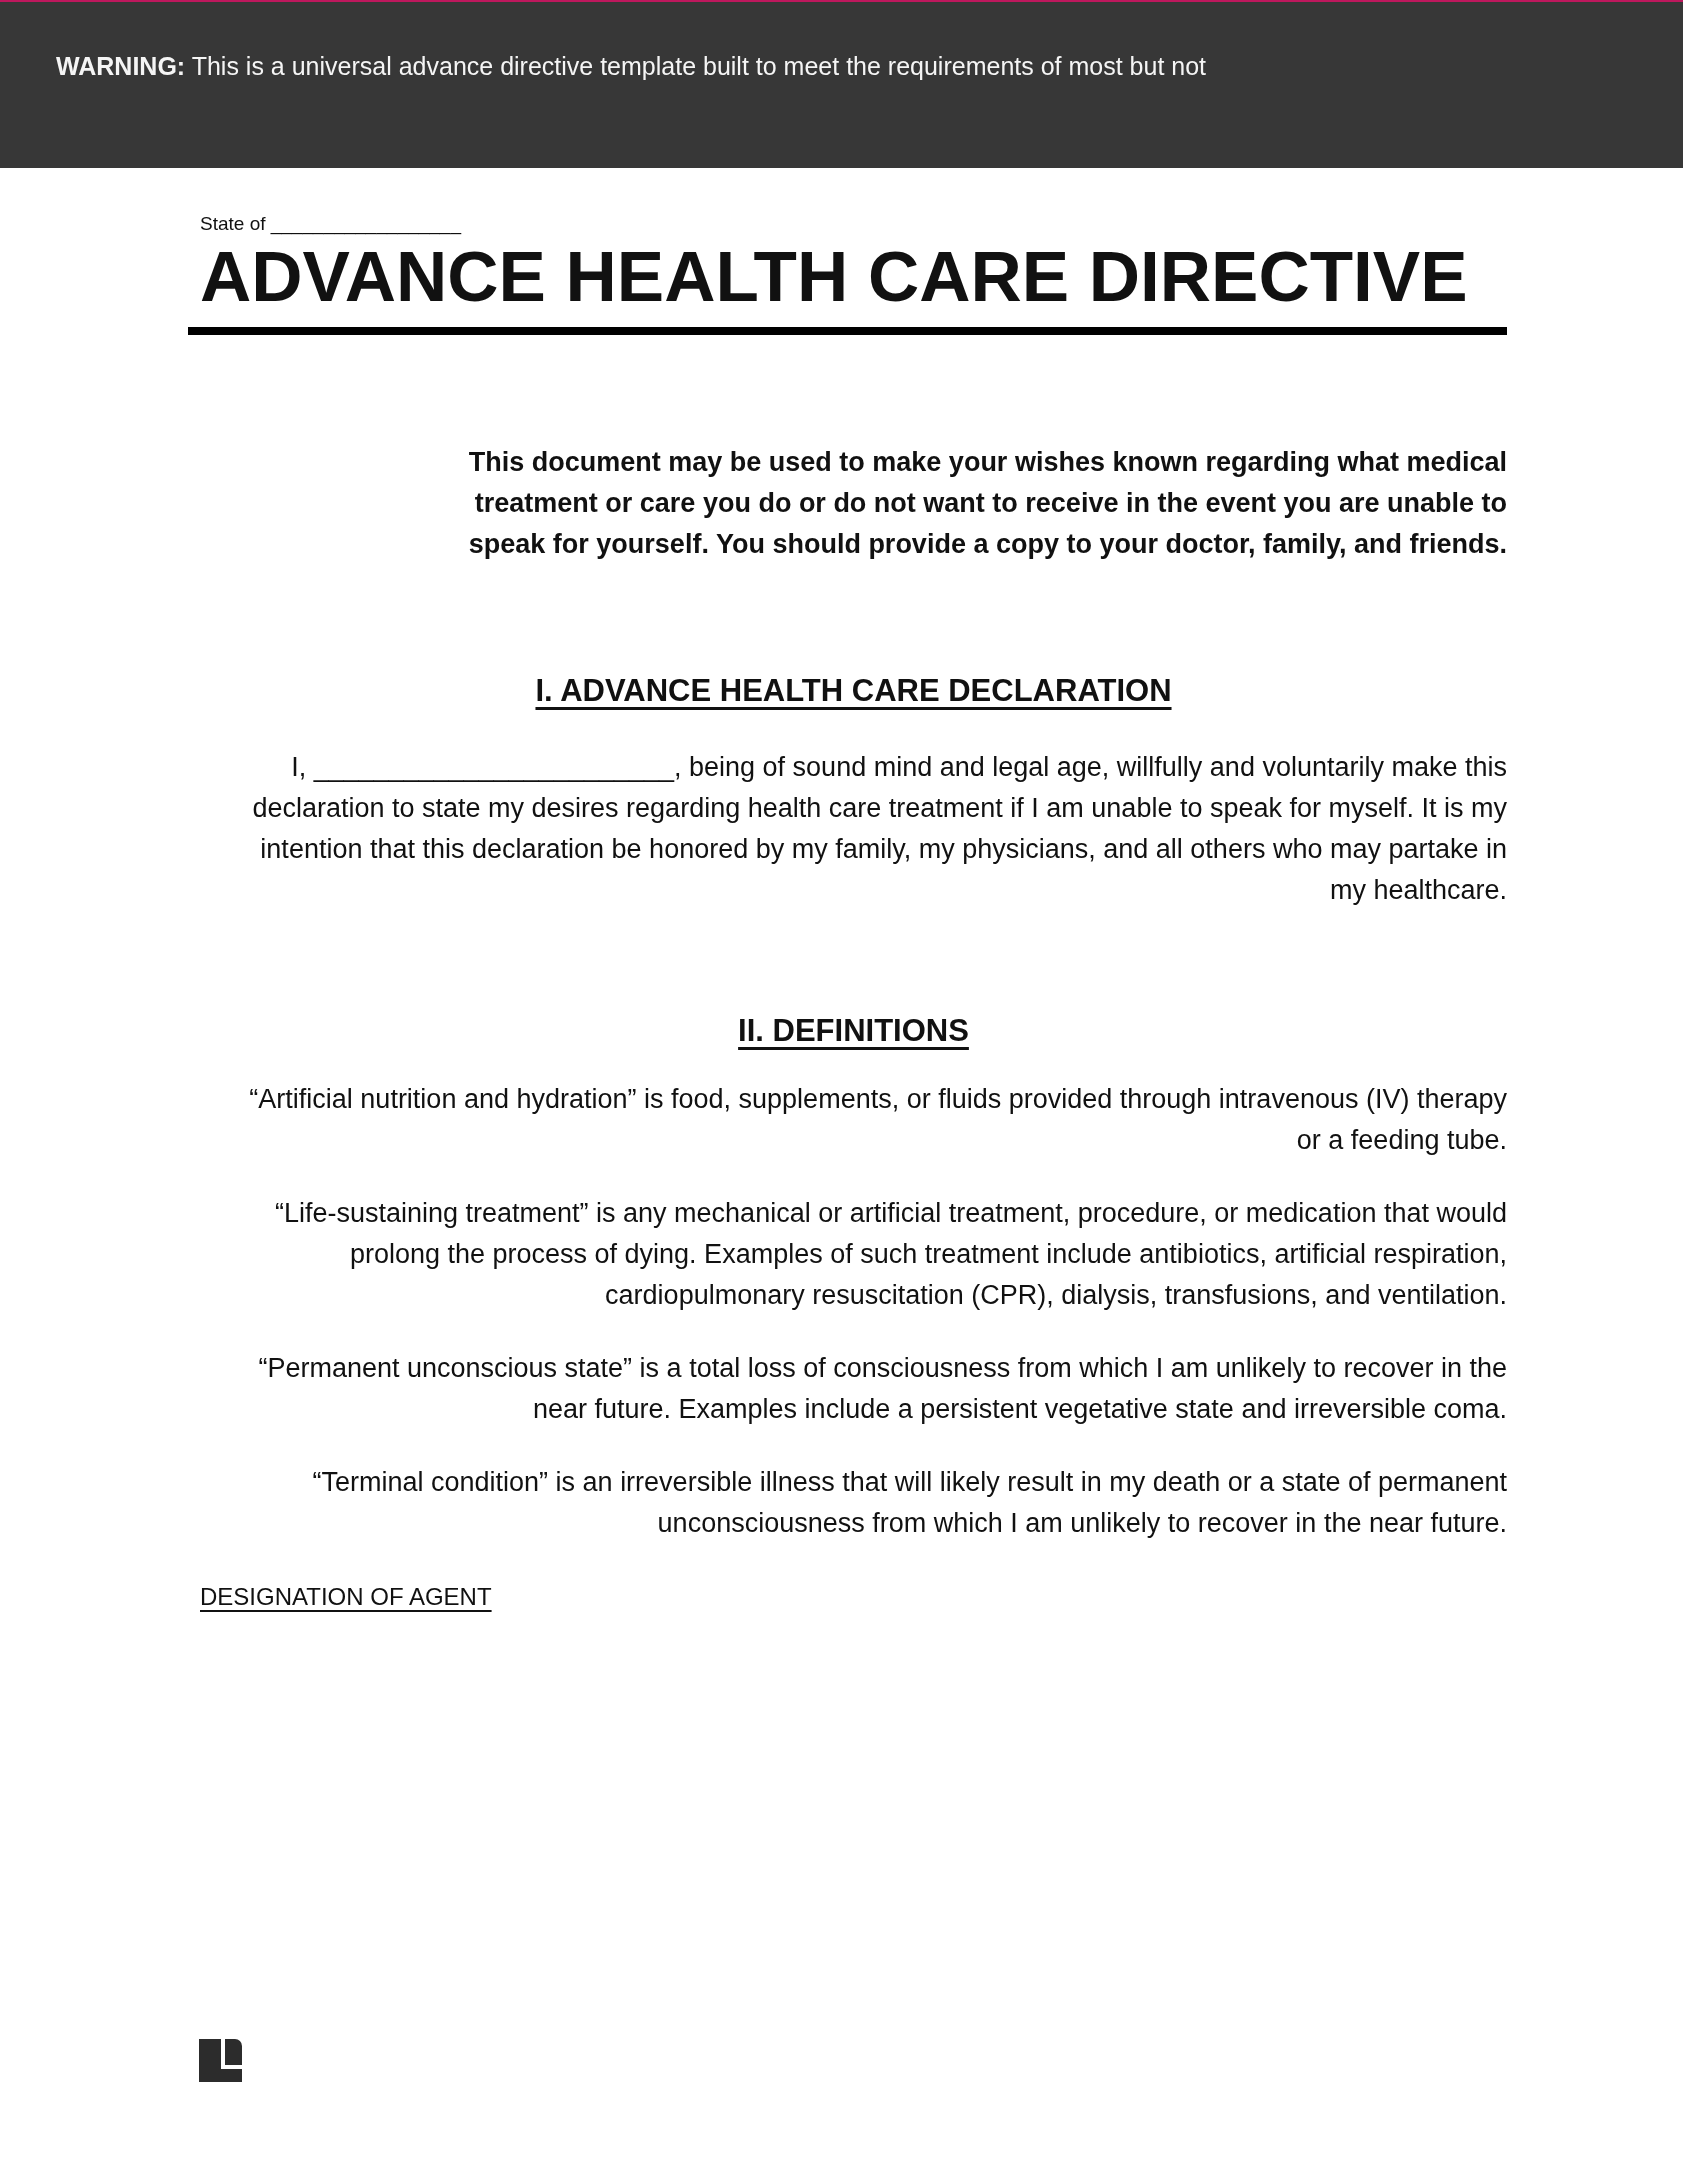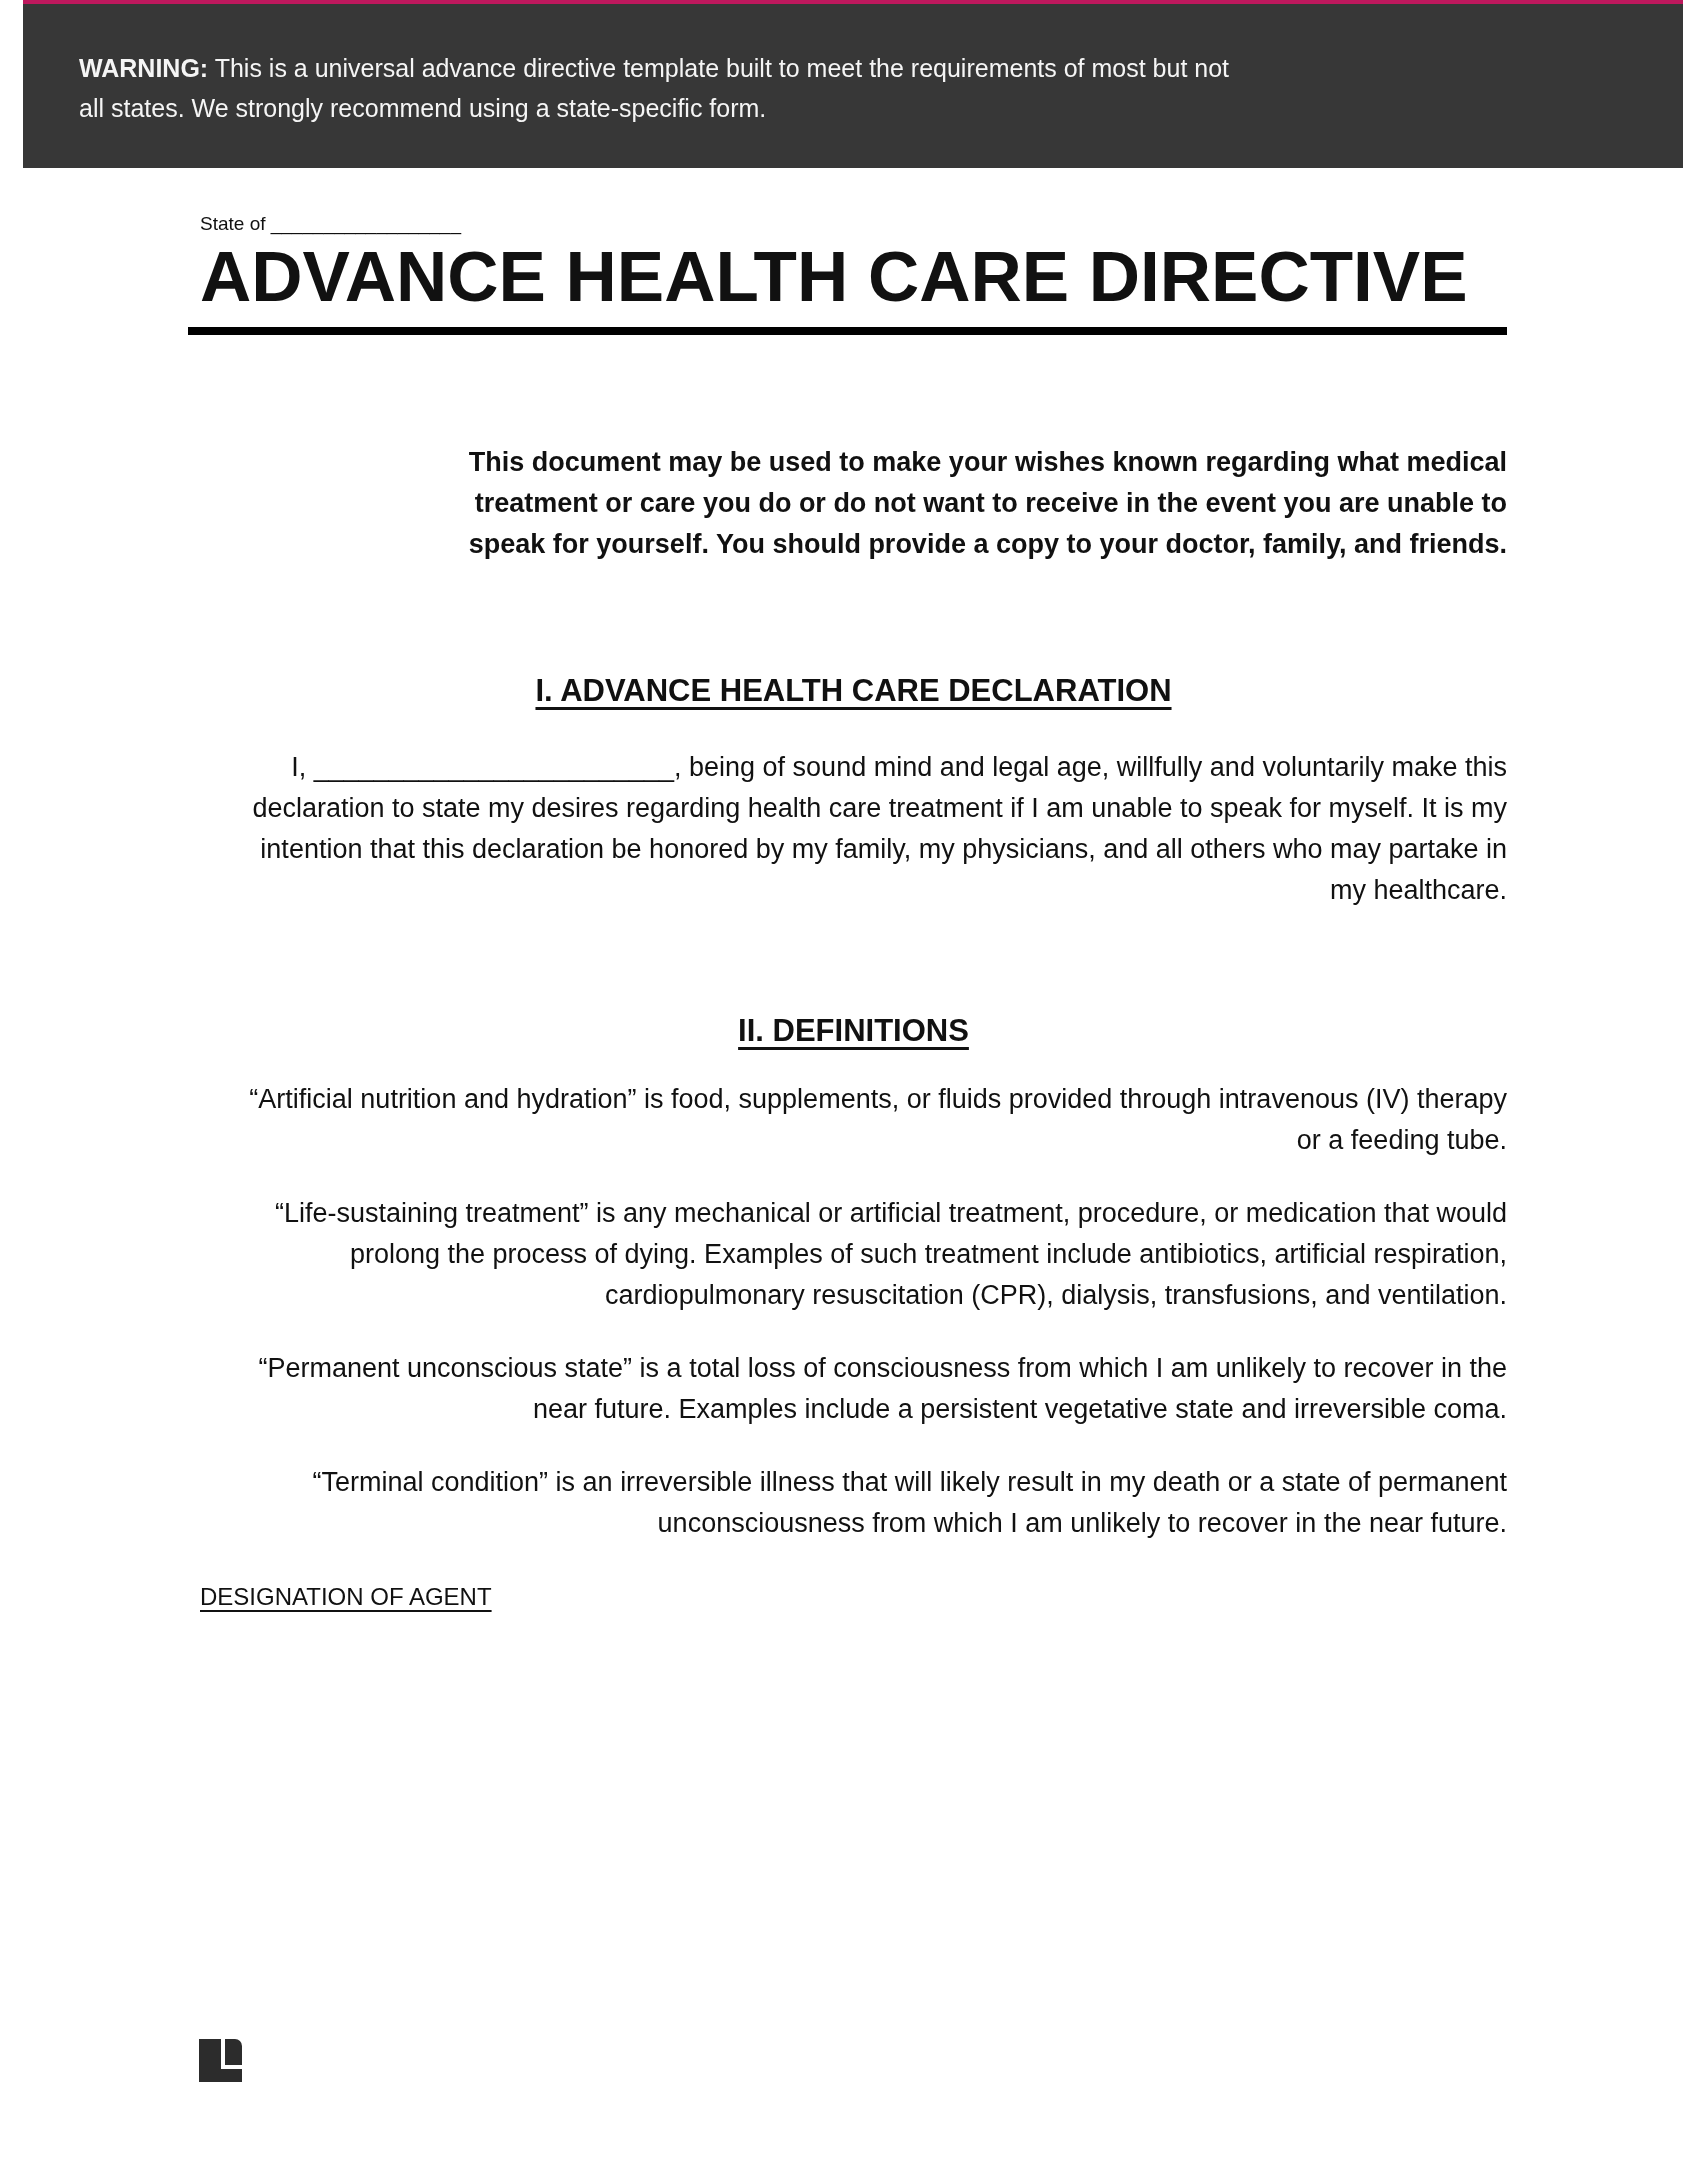--- a/index.html
+++ b/index.html
@@ -7,24 +7,24 @@
   .page {
     position:relative;
     width:1683px; height:2178px;
     background:#ffffff;
     overflow:hidden;
     font-family:"Liberation Sans", sans-serif;
     color:#111111;
   }
   
   .banner {
-    margin-left:23px;
+    margin-left:0;
     height:168px;
     background:#373737;
-    border-top:4px solid #be185d;
+    border-top:2px solid #be185d;
     padding:44px 40px 0 56px;
   }
   .banner-line {
     color:#f5f5f5;
     font-size:25px;
     line-height:40px;
     white-space:pre;
   }
   .banner-line b { font-weight:bold; }
   
@@ -109,21 +109,20 @@
     border-top-right-radius:7px;
   }
 </style>
 </head>
 <body>
 
 <div class="page">
 
   <div class="banner" style="background: rgb(55, 55, 55);">
     <div class="banner-line"><b>WARNING:</b><span> This is a universal advance directive template built to meet the requirements of most but not</span></div>
-    <div class="banner-line"><span>all states. We strongly recommend using a state-specific form.</span></div>
   </div>
 
   <div class="content">
 
     <div class="state-line">State of __________________</div>
 
     <h1 class="doc-title">ADVANCE HEALTH CARE DIRECTIVE</h1>
     <div class="title-rule"></div>
 
     <div class="para intro-para">This document may be used to make your wishes known regarding what medical

